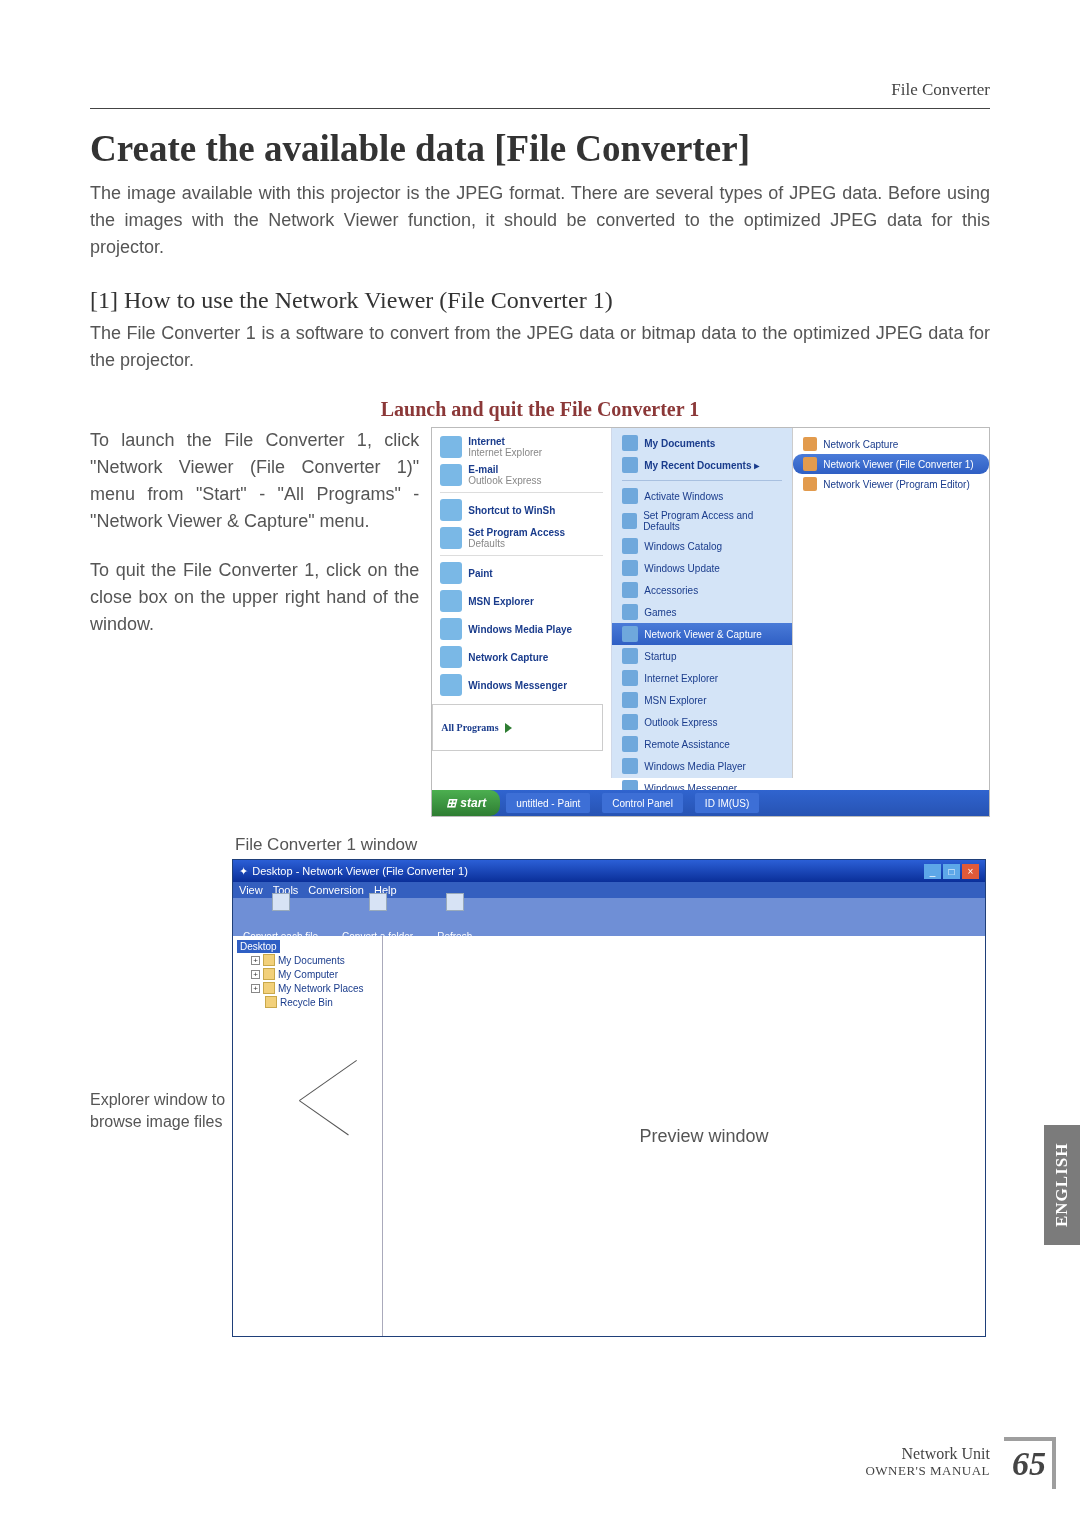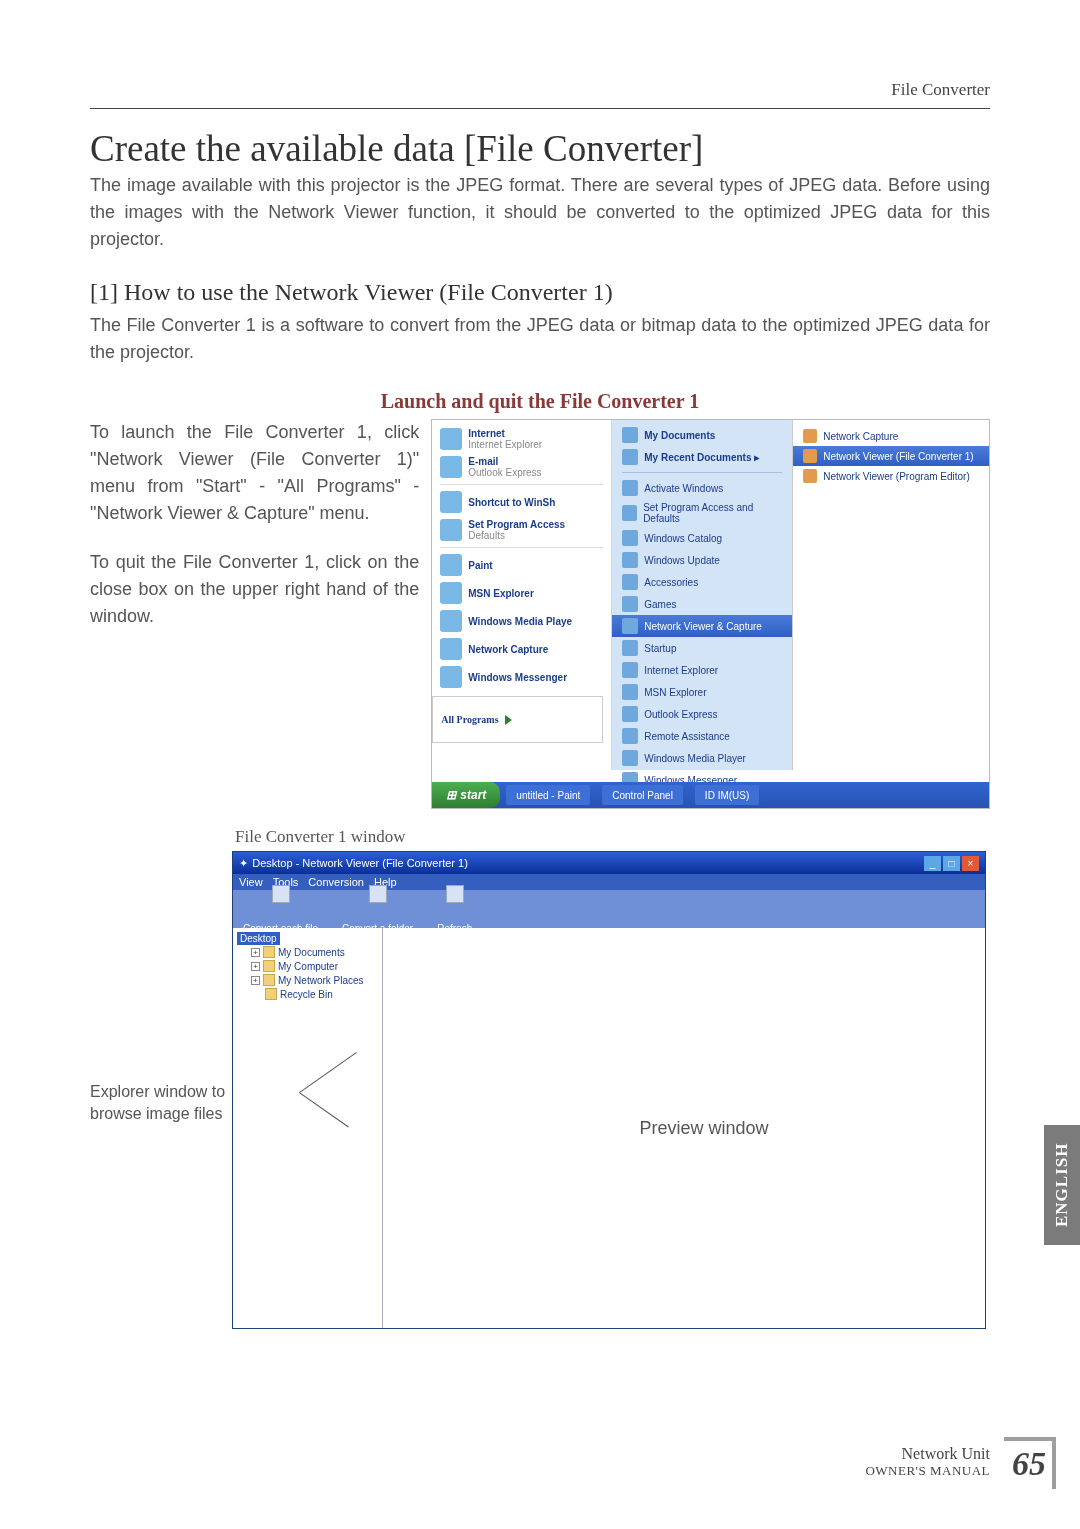--- a/index.html
+++ b/index.html
@@ -21,24 +21,24 @@
     font-family: 'Palatino Linotype', Palatino, serif;
   }
   .hr {
     border-top: 1px solid #444;
     margin-top: 28px;
     margin-bottom: 18px;
     width: 900px;
   }
   h1 {
     font-family: 'Palatino Linotype', Palatino, serif;
-    font-weight: normal;
+    font-weight: bold;
     font-size: 37px;
     color: #333;
-    margin-bottom: 2px;
+    margin-bottom: 10px;
   }
   .intro {
     font-family: Arial, Helvetica, sans-serif;
     font-size: 18px;
     color: #555;
     line-height: 1.5;
     text-align: justify;
     margin-bottom: 26px;
   }
   h2 {
@@ -125,21 +125,21 @@
   .sm-mid .sel { background:linear-gradient(#4a7bd8,#2f5fc4); color:#fff; }
   .sm-mid .sep2 { border-top:1px solid #a8c0e0; margin:4px 10px;}
   .sm-right {
     flex:1;
     background:#fff;
     border-left:1px solid #ccc;
     padding: 6px 0;
   }
   .sm-right .srow { padding:3px 10px; display:flex; align-items:center; gap:6px; color:#1a3c8c;}
   .sm-right .srow .ico3 { width:14px;height:14px;background:#e29b4d;border-radius:2px;}
-  .sm-right .sel2 { background:linear-gradient(#4a7bd8,#2f5fc4); color:#fff;}
+  .sm-right .sel2 { background:linear-gradient(#4a7bd8,#2f5fc4); color:#fff;border-radius:9px;}
   .sm-bottom-blue {
     position:absolute; left:0; right:0; bottom:26px; height:30px;
     background: linear-gradient(#4a7bd8,#2f5fc4);
     display:flex; align-items:center; justify-content:flex-end; gap:8px; padding-right:14px;
     color:#fff; font-size:10px;
   }
   .sm-bottom-blue .key { width:14px;height:14px;background:#f5c86b;border-radius:2px;}
   .sm-bottom-blue .pwr { width:14px;height:14px;background:#e06d3a;border-radius:2px;}
   .sm-taskbar {
     position:absolute; left:0; right:0; bottom:0; height:26px;
@@ -151,21 +151,21 @@
     background: linear-gradient(#4caf50,#2e7d32);
     height:26px; padding:0 14px;
     display:flex; align-items:center; gap:4px;
     font-style:italic; font-weight:bold; font-size:12px;
     border-radius:0 10px 10px 0;
   }
   .sm-tab { padding:0 10px; height:20px; margin:0 6px; background:#3d6fd6; display:flex; align-items:center; border-radius:2px;}
   .sm-tray { margin-left:auto; padding:0 10px;}
 
   .fc-caption {
-    font-family: Liberation Serif, serif;
+    font-family: Liberation Sans, sans-serif;
     font-size: 17px;
     color: #555;
     margin: 18px 0 4px 145px;
   }
   .fc-row { display:flex; gap:6px; align-items:flex-start;}
   .fc-annot {
     width: 136px;
     font-family: Arial, Helvetica, sans-serif;
     font-size: 16px;
     color: #555;

